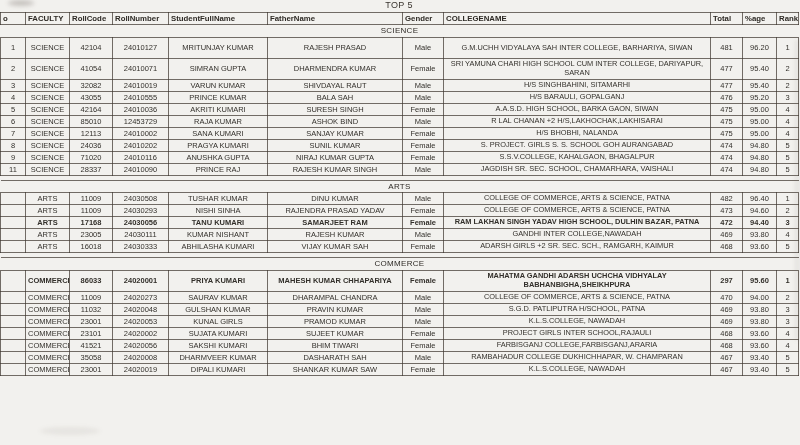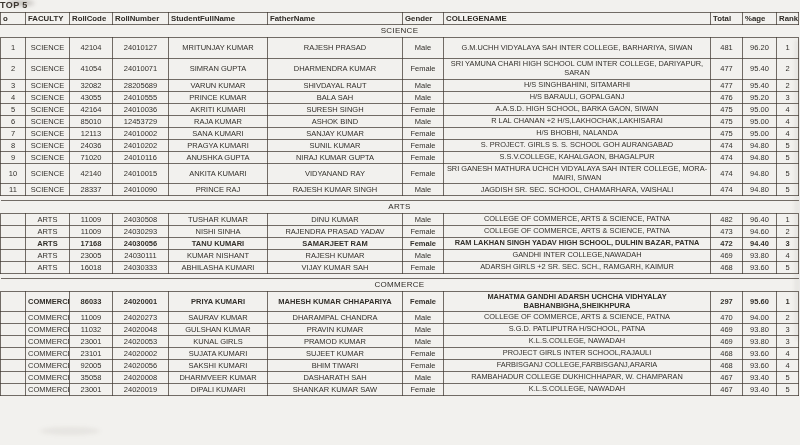--- a/index.html
+++ b/index.html
@@ -7,21 +7,21 @@
     width:800px;height:445px;
     background:#f2f1ee;
     font-family:"Liberation Sans", sans-serif;
     color:#2b2b2b;
     position:relative;
     overflow:hidden;
   }
   .page{position:absolute;inset:0;}
   .title{
     position:absolute;top:0;left:0;width:798px;
-    text-align:left;font-size:9px;font-weight:bold;
+    text-align:center;font-size:9px;font-weight:normal;
     letter-spacing:.4px;color:#3a352f;
   }
   table.toppers{
     position:absolute;top:12px;left:0;width:798px;
     border-collapse:collapse;table-layout:fixed;
     font-size:7.5px;color:#33302b;
   }
   td,th{
     border:1px solid rgba(62,56,48,.72);
     padding:1px 2px;
@@ -114,21 +114,21 @@
           <td class="c-gender">Female</td>
           <td class="c-college">SRI YAMUNA CHARI HIGH SCHOOL CUM INTER COLLEGE, DARIYAPUR, SARAN</td>
           <td class="c-total">477</td>
           <td class="c-pct">95.40</td>
           <td class="c-rank">2</td>
         </tr>
         <tr>
           <td class="c-sl">3</td>
           <td class="c-faculty">SCIENCE</td>
           <td class="c-rollcode">32082</td>
-          <td class="c-rollnumber">28205689</td>
+          <td class="c-rollnumber">24010019</td>
           <td class="c-student">VARUN KUMAR</td>
           <td class="c-father">SHIVDAYAL RAUT</td>
           <td class="c-gender">Male</td>
           <td class="c-college">H/S SINGHBAHINI, SITAMARHI</td>
           <td class="c-total">477</td>
           <td class="c-pct">95.40</td>
           <td class="c-rank">2</td>
         </tr>
         <tr>
           <td class="c-sl">4</td>
@@ -197,33 +197,20 @@
         </tr>
         <tr>
           <td class="c-sl">9</td>
           <td class="c-faculty">SCIENCE</td>
           <td class="c-rollcode">71020</td>
           <td class="c-rollnumber">24010116</td>
           <td class="c-student">ANUSHKA GUPTA</td>
           <td class="c-father">NIRAJ KUMAR GUPTA</td>
           <td class="c-gender">Female</td>
           <td class="c-college">S.S.V.COLLEGE, KAHALGAON, BHAGALPUR</td>
-          <td class="c-total">474</td>
-          <td class="c-pct">94.80</td>
-          <td class="c-rank">5</td>
-        </tr>
-        <tr>
-          <td class="c-sl">10</td>
-          <td class="c-faculty">SCIENCE</td>
-          <td class="c-rollcode">42140</td>
-          <td class="c-rollnumber">24010015</td>
-          <td class="c-student">ANKITA KUMARI</td>
-          <td class="c-father">VIDYANAND RAY</td>
-          <td class="c-gender">Female</td>
-          <td class="c-college">SRI GANESH MATHURA UCHCH VIDYALAYA SAH INTER COLLEGE, MORA-MAIRI, SIWAN</td>
           <td class="c-total">474</td>
           <td class="c-pct">94.80</td>
           <td class="c-rank">5</td>
         </tr>
         <tr>
           <td class="c-sl">11</td>
           <td class="c-faculty">SCIENCE</td>
           <td class="c-rollcode">28337</td>
           <td class="c-rollnumber">24010090</td>
           <td class="c-student">PRINCE RAJ</td>
@@ -372,21 +359,21 @@
           <td class="c-father">SUJEET KUMAR</td>
           <td class="c-gender">Female</td>
           <td class="c-college">PROJECT GIRLS INTER SCHOOL,RAJAULI</td>
           <td class="c-total">468</td>
           <td class="c-pct">93.60</td>
           <td class="c-rank">4</td>
         </tr>
         <tr>
           <td class="c-sl"></td>
           <td class="c-faculty">COMMERCE</td>
-          <td class="c-rollcode">92005</td>
+          <td class="c-rollcode">41521</td>
           <td class="c-rollnumber">24020056</td>
           <td class="c-student">SAKSHI KUMARI</td>
           <td class="c-father">BHIM TIWARI</td>
           <td class="c-gender">Female</td>
           <td class="c-college">FARBISGANJ COLLEGE,FARBISGANJ,ARARIA</td>
           <td class="c-total">468</td>
           <td class="c-pct">93.60</td>
           <td class="c-rank">4</td>
         </tr>
         <tr>

